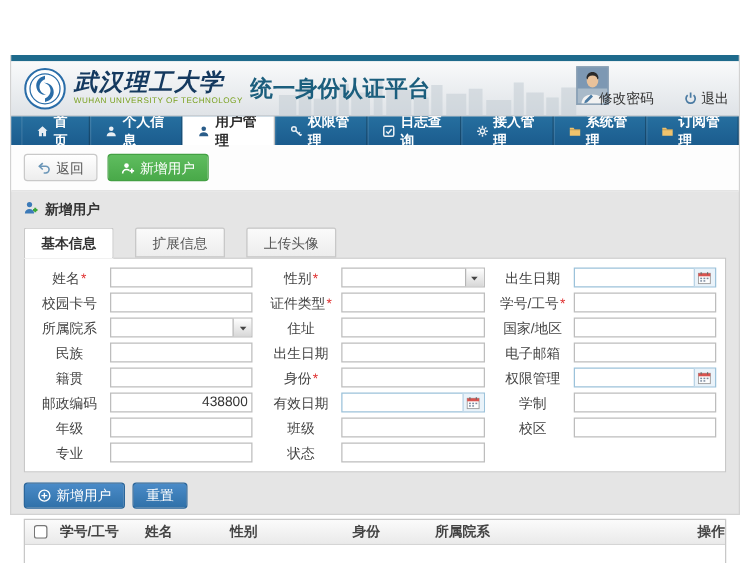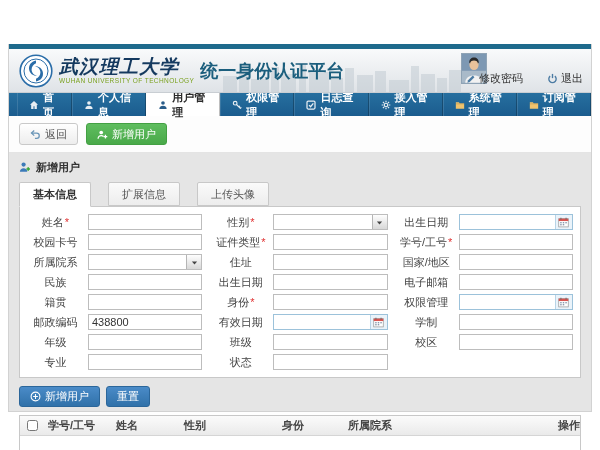--- a/index.html
+++ b/index.html
@@ -52,21 +52,21 @@
     margin-bottom:-1px; padding-bottom:4px; }
   
   .form-box { margin:0 10px; border:1px solid #c8c8c8; background:#fff; padding:7px 7px;
     display:grid; grid-template-columns:1fr 1fr 1fr; column-gap:10px; row-gap:4px; }
   .cell { display:flex; align-items:center; gap:4px; min-width:0; }
   .flabel { width:57px; flex:0 0 auto; font-size:11px; color:#444; white-space:nowrap;text-align:center; }
   .req { color:#e03131; margin-left:1px; }
   .ctrl { flex:1; display:flex; align-items:center; height:16px; border:1px solid #bdbdbd;
     background:#fff; min-width:0; }
   .ctrl input { flex:1; min-width:0; border:none; outline:none; height:100%; font-size:11px;
-    padding:0 3px; font-family:inherit; background:transparent; color:#333; }
+    padding:0 3px; font-family:inherit; background:transparent; color:#333;text-align:right; }
   .ctrl.select .dd { width:15px; height:100%; flex:0 0 auto; display:flex; align-items:center;
     justify-content:center; background:linear-gradient(#fefefe,#d8d8d8); border-left:1px solid #b5b5b5; cursor:pointer; }
   .ctrl.date { border-color:#9cc2da; }
   .ctrl.date .cal { width:17px; height:100%; flex:0 0 auto; display:flex; align-items:center;
     justify-content:center; background:#eaf3fa; border-left:1px solid #b9d4e6; cursor:pointer; }
   
   .actions { display:flex; gap:6px; margin:8px 10px; }
   
   .table { margin:0 10px; border:1px solid #c8c8c8; }
   .thead { display:flex; align-items:center; height:20px; font-size:11px; font-weight:bold; color:#444;

